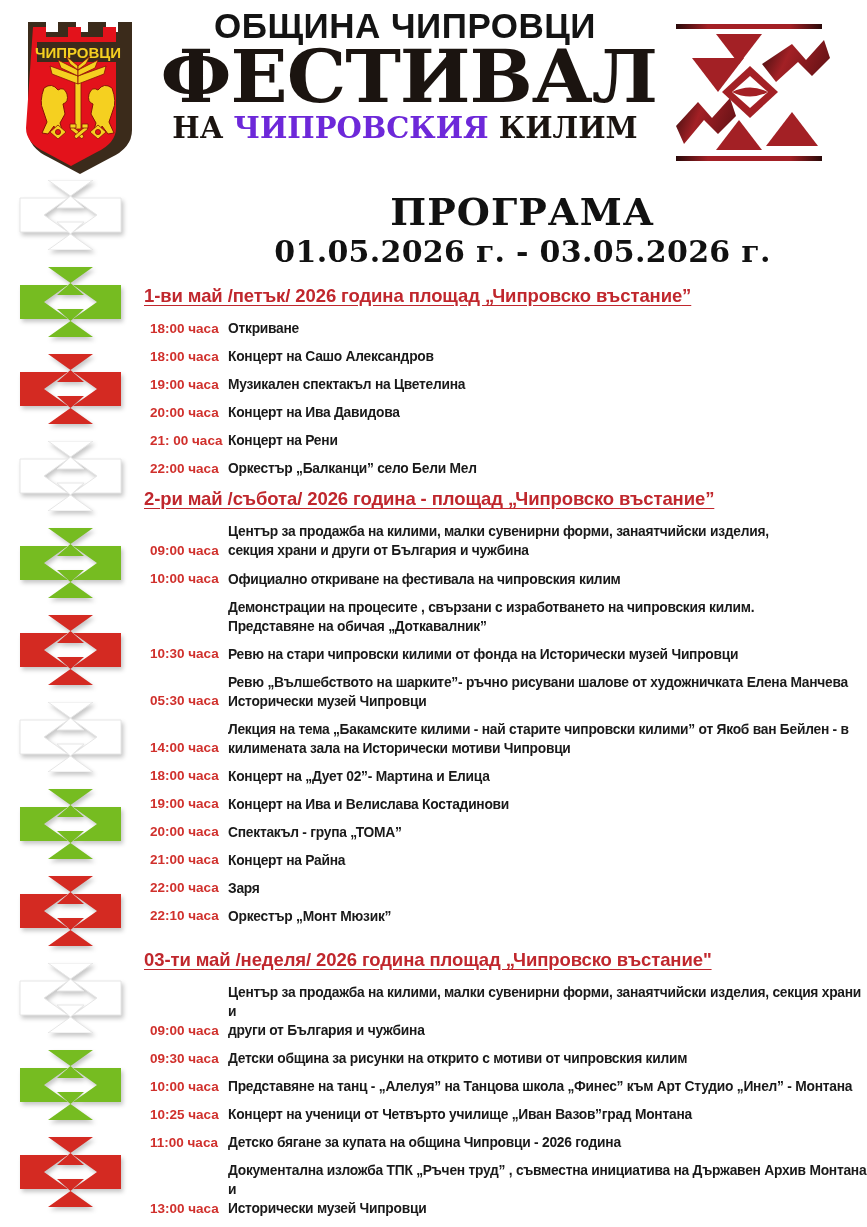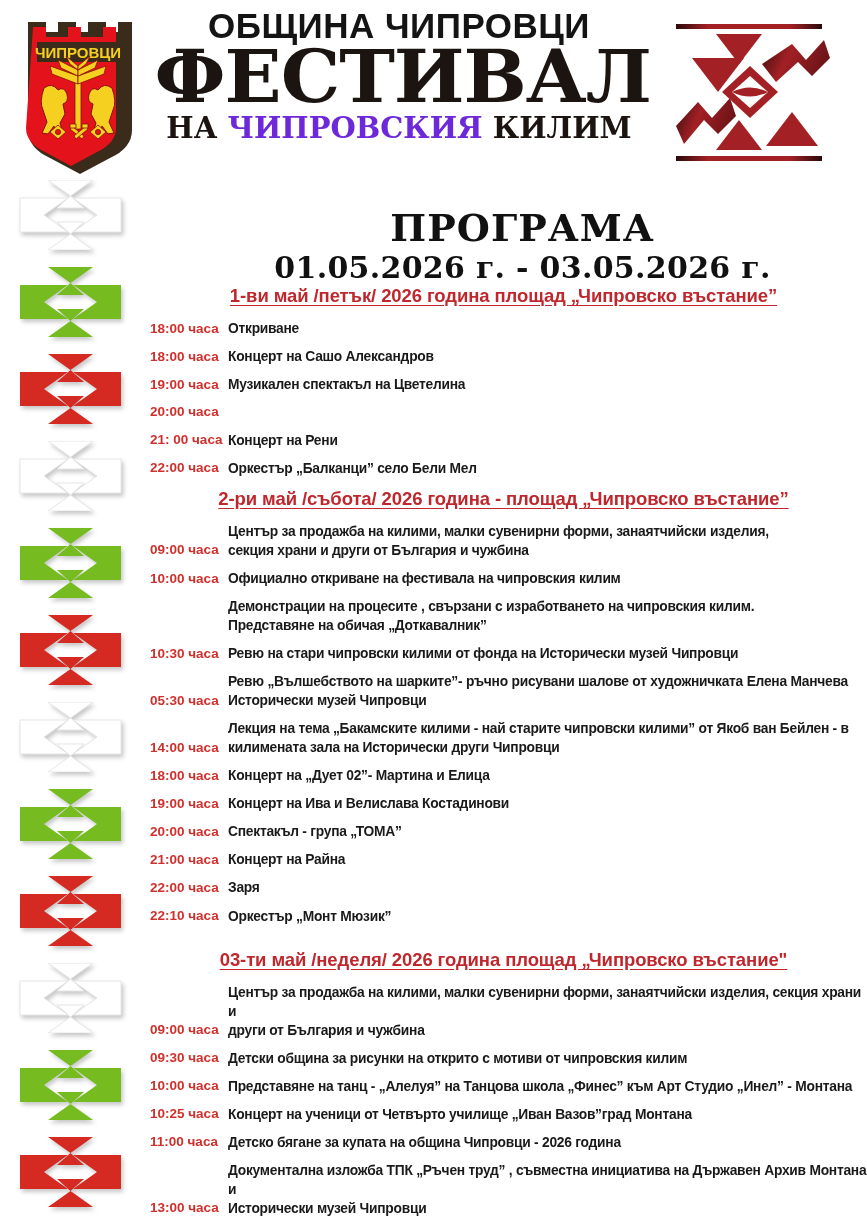--- a/index.html
+++ b/index.html
@@ -27,21 +27,21 @@
   
   .header {
     position:absolute; left:0; top:0; width:867px; height:180px;
   }
   .coat-of-arms {
     position:absolute; left:20px; top:14px; width:120px; height:160px;
   }
   .coat-of-arms svg { display:block; width:100%; height:100%; }
 
   .header-titles {
-    position:absolute; left:164px; top:6px; width:470px; height:172px;
+    position:absolute; left:170px; top:6px; width:470px; height:172px;
     text-align:center;
   }
   .municipality {
     font-family:"Liberation Sans", sans-serif;
     font-weight:bold; font-size:35px; letter-spacing:0.5px;
     color:#141414; line-height:1.12;
     white-space:nowrap;
   }
   .festival-word {
     font-family:"DejaVu Serif", serif;
@@ -58,21 +58,21 @@
   }
   .festival-sub .hl { color:#6d28d9; }
 
   .kilim-logo {
     position:absolute; left:672px; top:14px; width:186px; height:160px;
   }
   .kilim-logo svg { display:block; width:100%; height:100%; }
 
   
   .program-block {
-    position:absolute; left:178px; top:206px; width:689px;
+    position:absolute; left:178px; top:190px; width:689px;
     text-align:center;
   }
   .program-title {
     font-family:"DejaVu Serif", serif;
     font-weight:bold; font-size:38px; color:#111;
     letter-spacing:1px; line-height:1.15;
   }
   .program-dates {
     font-family:"DejaVu Serif", serif;
     font-weight:bold; font-size:30px; color:#111;
@@ -81,21 +81,21 @@
 
   
   .schedule {
     position:absolute; left:140px; top:282px;
     width:727px;
   }
   .day-heading {
     color:#c0272d;
     font-weight:bold;
     font-size:18.5px;
-    text-align:center;
+    text-align:left;
     text-decoration:underline;
     text-underline-offset:3px;
     margin:0 0 12px 0;
     padding:0 4px;
     line-height:1.25;
     letter-spacing:-0.1px;
   }
   .day:nth-child(1) .day-heading { margin-top:2px; }
   .day-2 .day-heading { margin-top:4px; }
   .day-3 .day-heading { margin-top:22px; }
@@ -369,20 +369,23 @@
         </div>
       </div>
       <div class="row">
         <div class="time">19:00 часа</div>
         <div class="desc">
           <span class="ln">Музикален спектакъл на Цветелина</span>
         </div>
       </div>
       <div class="row">
         <div class="time">20:00 часа</div>
+        <div class="desc">
+          <span class="ln">Концерт на Ива  Давидова</span>
+        </div>
       </div>
       <div class="row">
         <div class="time">21: 00 часа</div>
         <div class="desc">
           <span class="ln">Концерт на Рени</span>
         </div>
       </div>
       <div class="row">
         <div class="time">22:00 часа</div>
         <div class="desc">
@@ -422,21 +425,21 @@
         <div class="time">05:30 часа</div>
         <div class="desc">
           <span class="ln">Ревю „Вълшебството на шарките”- ръчно рисувани шалове от художничката Елена Манчева</span>
           <span class="ln">Исторически  музей Чипровци</span>
         </div>
       </div>
       <div class="row">
         <div class="time">14:00 часа</div>
         <div class="desc">
           <span class="ln">Лекция на тема „Бакамските килими -  най старите чипровски килими” от Якоб ван Бейлен - в</span>
-          <span class="ln">килимената зала на  Исторически други  Чипровци</span>
+          <span class="ln">килимената зала на  Исторически мотиви  Чипровци</span>
         </div>
       </div>
       <div class="row">
         <div class="time">18:00 часа</div>
         <div class="desc">
           <span class="ln">Концерт на „Дует 02”- Мартина и Елица</span>
         </div>
       </div>
       <div class="row">
         <div class="time">19:00 часа</div>

